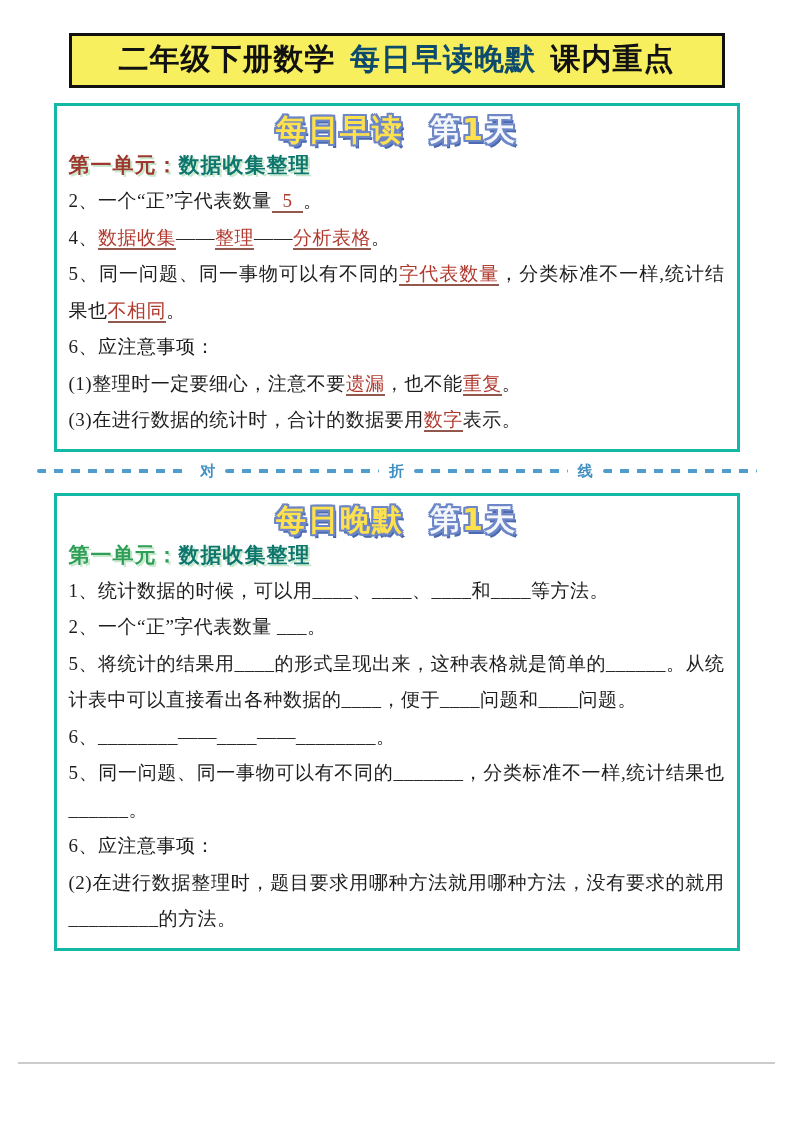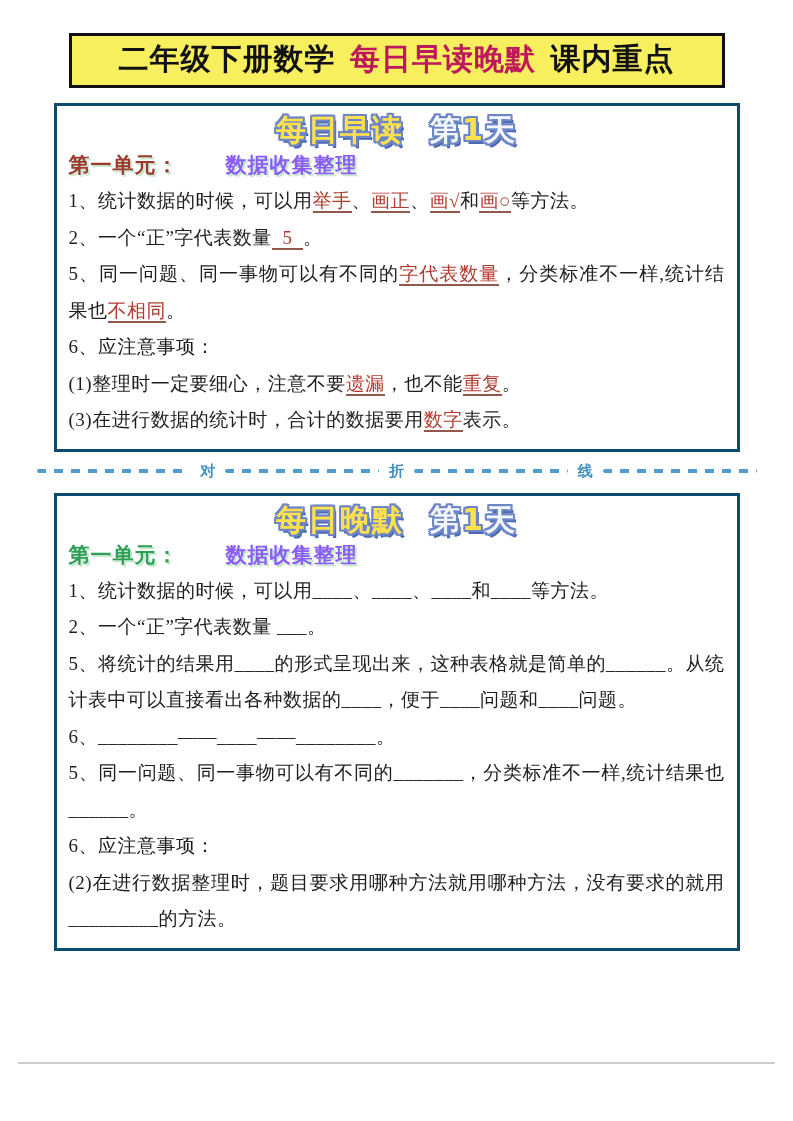--- a/index.html
+++ b/index.html
@@ -22,27 +22,27 @@
     border: 3px solid #111111;
     text-align: center;
     padding: 3px 6px 5px;
     font-weight: 900;
     font-size: 30px;
     letter-spacing: 1px;
     font-family: "Liberation Serif", "DejaVu Serif", serif;
     color: #111111;
     white-space: nowrap;
   }
-  .banner .mid { color: #be185d; padding: 0 6px; }
+  .banner .mid { color: #0c4a6e; padding: 0 6px; }
 
   
   .box {
     width: 686px;
     margin: 15px auto 0;
-    border: 3px solid #0c4a6e;
+    border: 3px solid #14b8a6;
     background: #ffffff;
     padding: 4px 12px 10px;
   }
 
   .box-title {
     text-align: center;
     font-size: 30px;
     font-weight: 900;
     letter-spacing: 2px;
     line-height: 40px;
@@ -63,21 +63,21 @@
   .unit-heading {
     font-size: 21px;
     font-weight: 900;
     letter-spacing: 1px;
     line-height: 30px;
     text-shadow: 2px 2px 0 #c6e9cd;
     font-family: "DejaVu Sans", sans-serif;
   }
   .unit-prefix-red   { color: #9e382e; }
   .unit-prefix-green { color: #2f9e57; }
-  .unit-name { color: #8b5cf6; margin-left: 47px; }
+  .unit-name { color: #0f766e; }
 
   .lines { margin-top: 3px; }
   .line {
     font-size: 19px;
     line-height: 36.5px;
     color: #1d1d1d;
     letter-spacing: 0.5px;
     font-family: "Liberation Serif", "DejaVu Serif", serif;
     text-align: justify;
   }
@@ -133,22 +133,22 @@
   </div>
 
   <div class="box">
     <div class="box-title h-out">
       <span class="ht-yellow">每日早读</span><span class="ht-gap"></span><span class="ht-white">第</span><span class="ht-yellow">1</span><span class="ht-white">天</span>
     </div>
     <div class="unit-heading">
       <span class="unit-prefix-red">第一单元：</span><span class="unit-name">数据收集整理</span>
     </div>
     <div class="lines">
-        <p class="line"><span class="seg-k">1、统计数据的时候，可以用</span><span class="seg-r">举手</span><span class="seg-k">、</span><span class="seg-r">画正</span><span class="seg-k">、</span><span class="seg-r">画√</span><span class="seg-k">和</span><span class="seg-r">画○</span><span class="seg-k">等方法。</span></p>
         <p class="line"><span class="seg-k">2、一个“正”字代表数量</span><span class="seg-r">&nbsp;&nbsp;5&nbsp;&nbsp;</span><span class="seg-k">。</span></p>
+        <p class="line"><span class="seg-k">4、</span><span class="seg-r">数据收集</span><span class="seg-k">——</span><span class="seg-r">整理</span><span class="seg-k">——</span><span class="seg-r">分析表格</span><span class="seg-k">。</span></p>
         <p class="line"><span class="seg-k">5、同一问题、同一事物可以有不同的</span><span class="seg-r">字代表数量</span><span class="seg-k">，分类标准不一样,统计结果</span><span class="seg-k">也</span><span class="seg-r">不相同</span><span class="seg-k">。</span></p>
         <p class="line"><span class="seg-k">6、应注意事项：</span></p>
         <p class="line"><span class="seg-k">(1)整理时一定要细心，注意不要</span><span class="seg-r">遗漏</span><span class="seg-k">，也不能</span><span class="seg-r">重复</span><span class="seg-k">。</span></p>
         <p class="line"><span class="seg-k">(3)在进行数据的统计时，合计的数据要用</span><span class="seg-r">数字</span><span class="seg-k">表示。</span></p>
       </div>
   </div>
 
   <div class="fold-divider">
     <span class="fold-dash"></span>
     <span class="fold-char">对</span>

